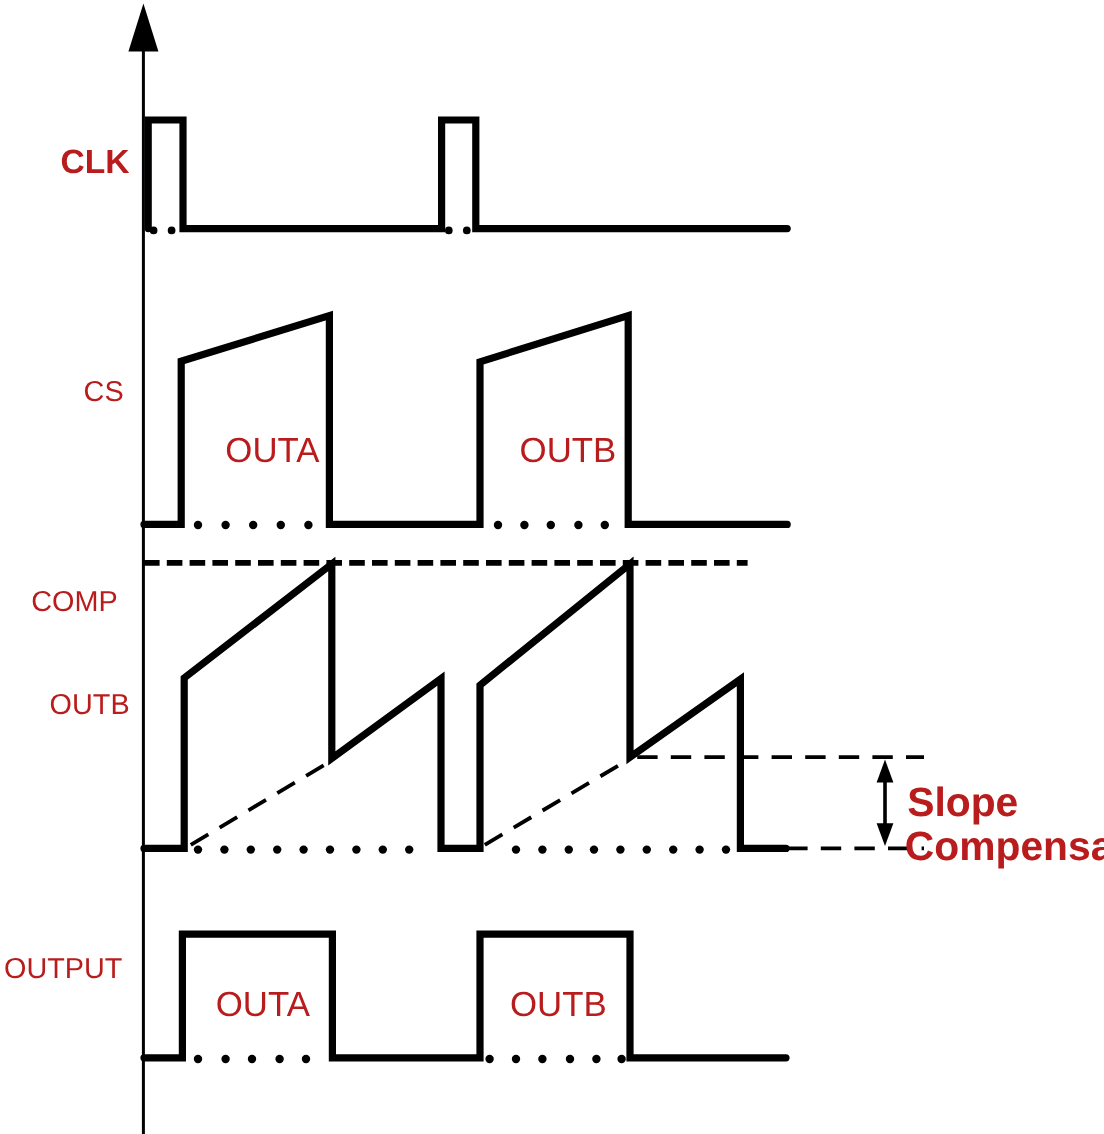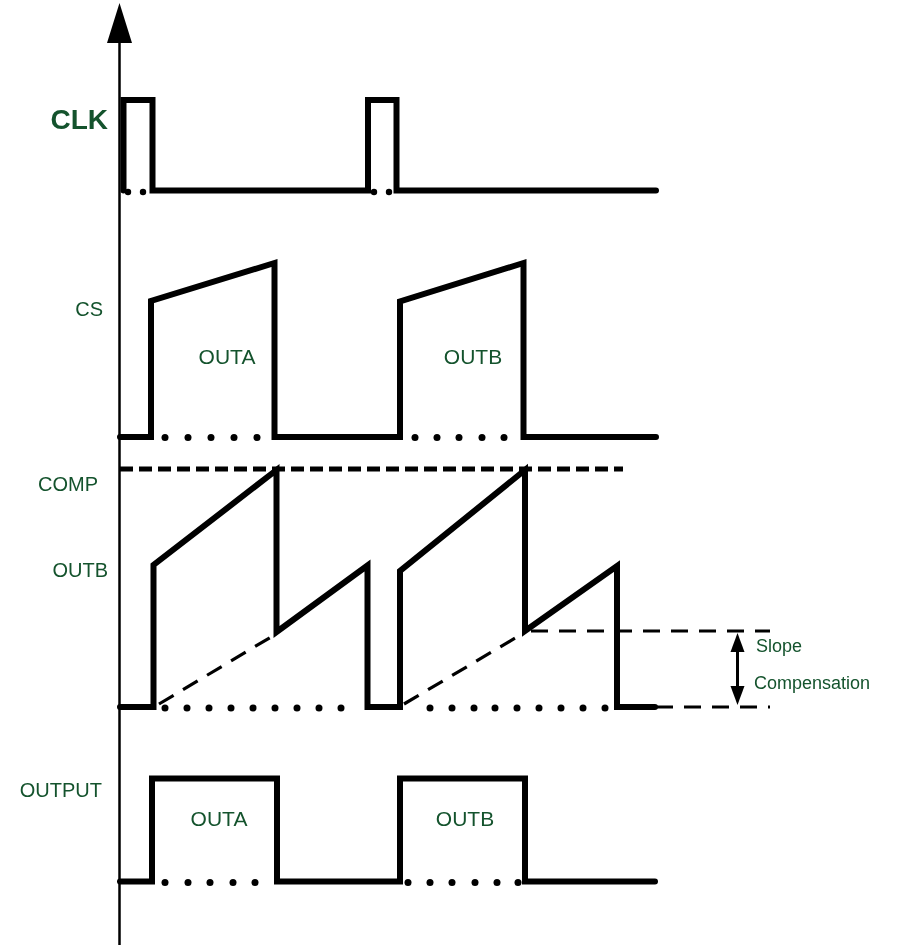--- a/index.html
+++ b/index.html
@@ -11,28 +11,29 @@
   }
   .diagram {
     position: relative;
     width: 920px; height: 945px;
     background: #ffffff;
     overflow: hidden;
   }
   .diagram svg { position: absolute; left: 0; top: 0; }
   .lbl {
     position: absolute;
-    color: #14532d;
+    color: #b91c1c;
     line-height: 1.05;
     white-space: nowrap;
+    margin-top: 15px;
   }
-  .sig   { font-size: 20px; text-align: right; }
+  .sig   { font-size: 24px; text-align: right; }
   .clk   { font-size: 28px; font-weight: bold; text-align: right; }
-  .phase { font-size: 21px; text-align: center; }
-  .note  { font-size: 18px; text-align: right; }
+  .phase { font-size: 29px; text-align: center; }
+  .note  { font-size: 34px; text-align: right; font-weight: bold; }
 </style>
 </head>
 <body>
 
 <div class="diagram">
 
   <svg id="diagram-svg" width="920" height="945" viewBox="0 0 920 945" xmlns="http://www.w3.org/2000/svg">
       <line x1="119.5" y1="38" x2="119.5" y2="945" stroke="#000000" stroke-width="2.5"></line>
       <path d="M119.5 3 L107 43 L132 43 Z" fill="#000000"></path>
       <polyline points="123.5,190.5 123.5,100 152.5,100 152.5,190.5 368,190.5 368,100 396.5,100 396.5,190.5 656,190.5" fill="none" stroke="#000000" stroke-width="6" stroke-linecap="round" stroke-linejoin="miter"></polyline>

